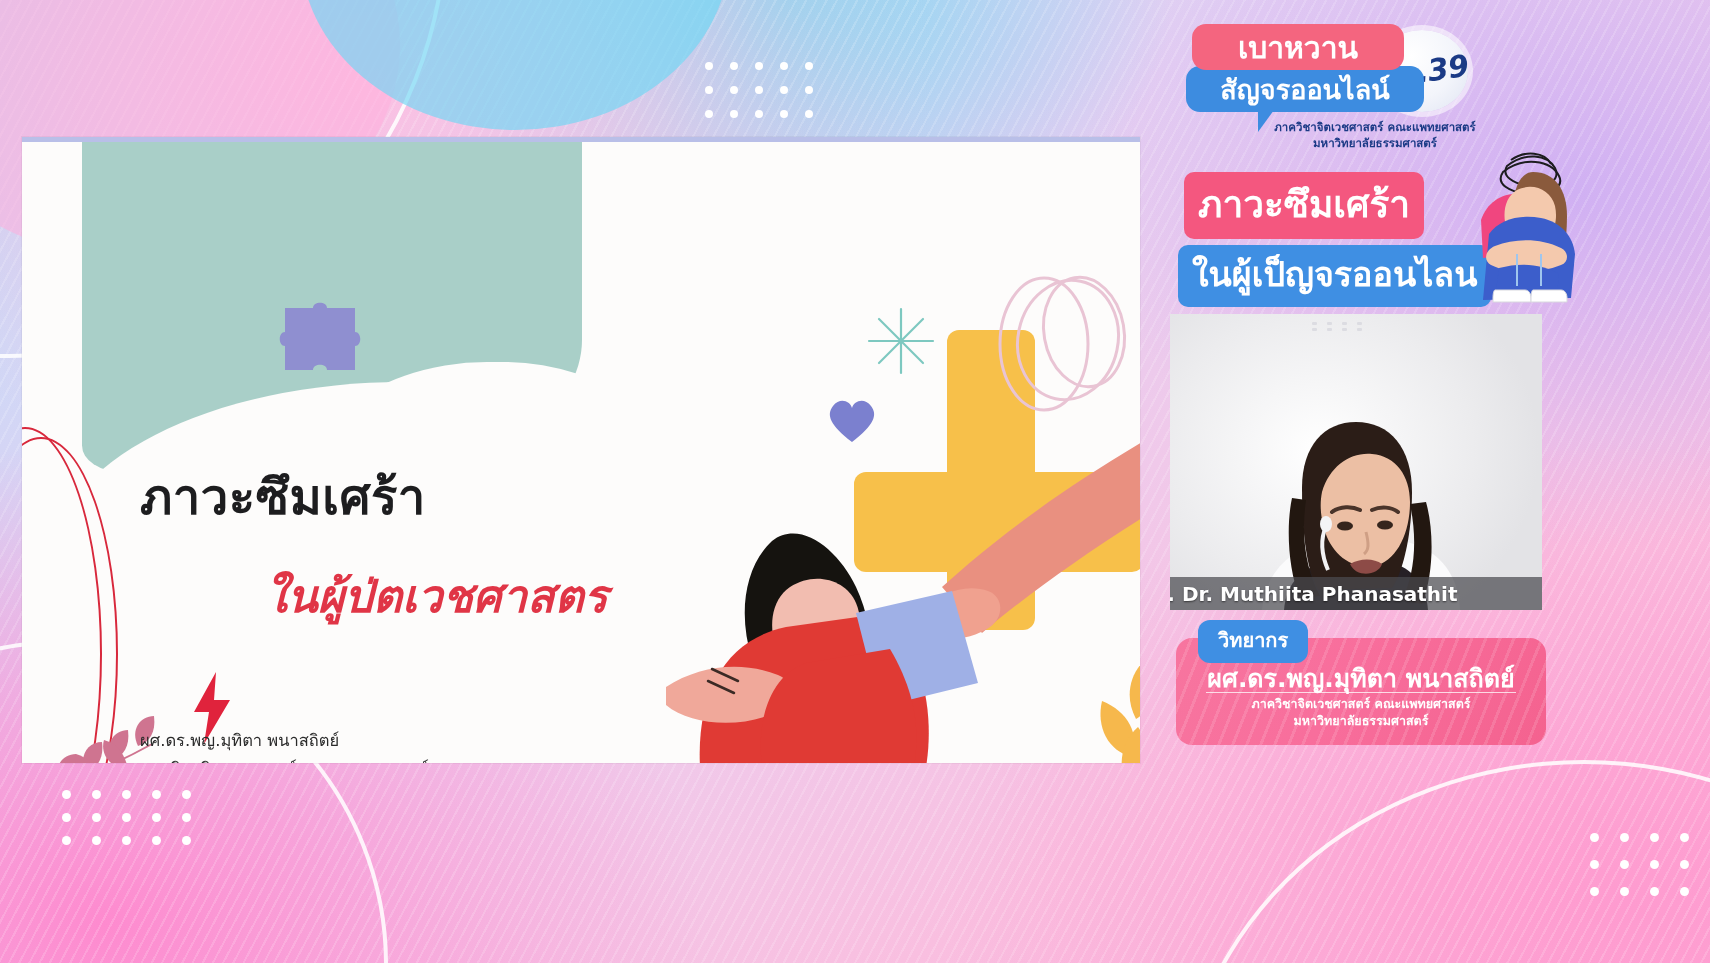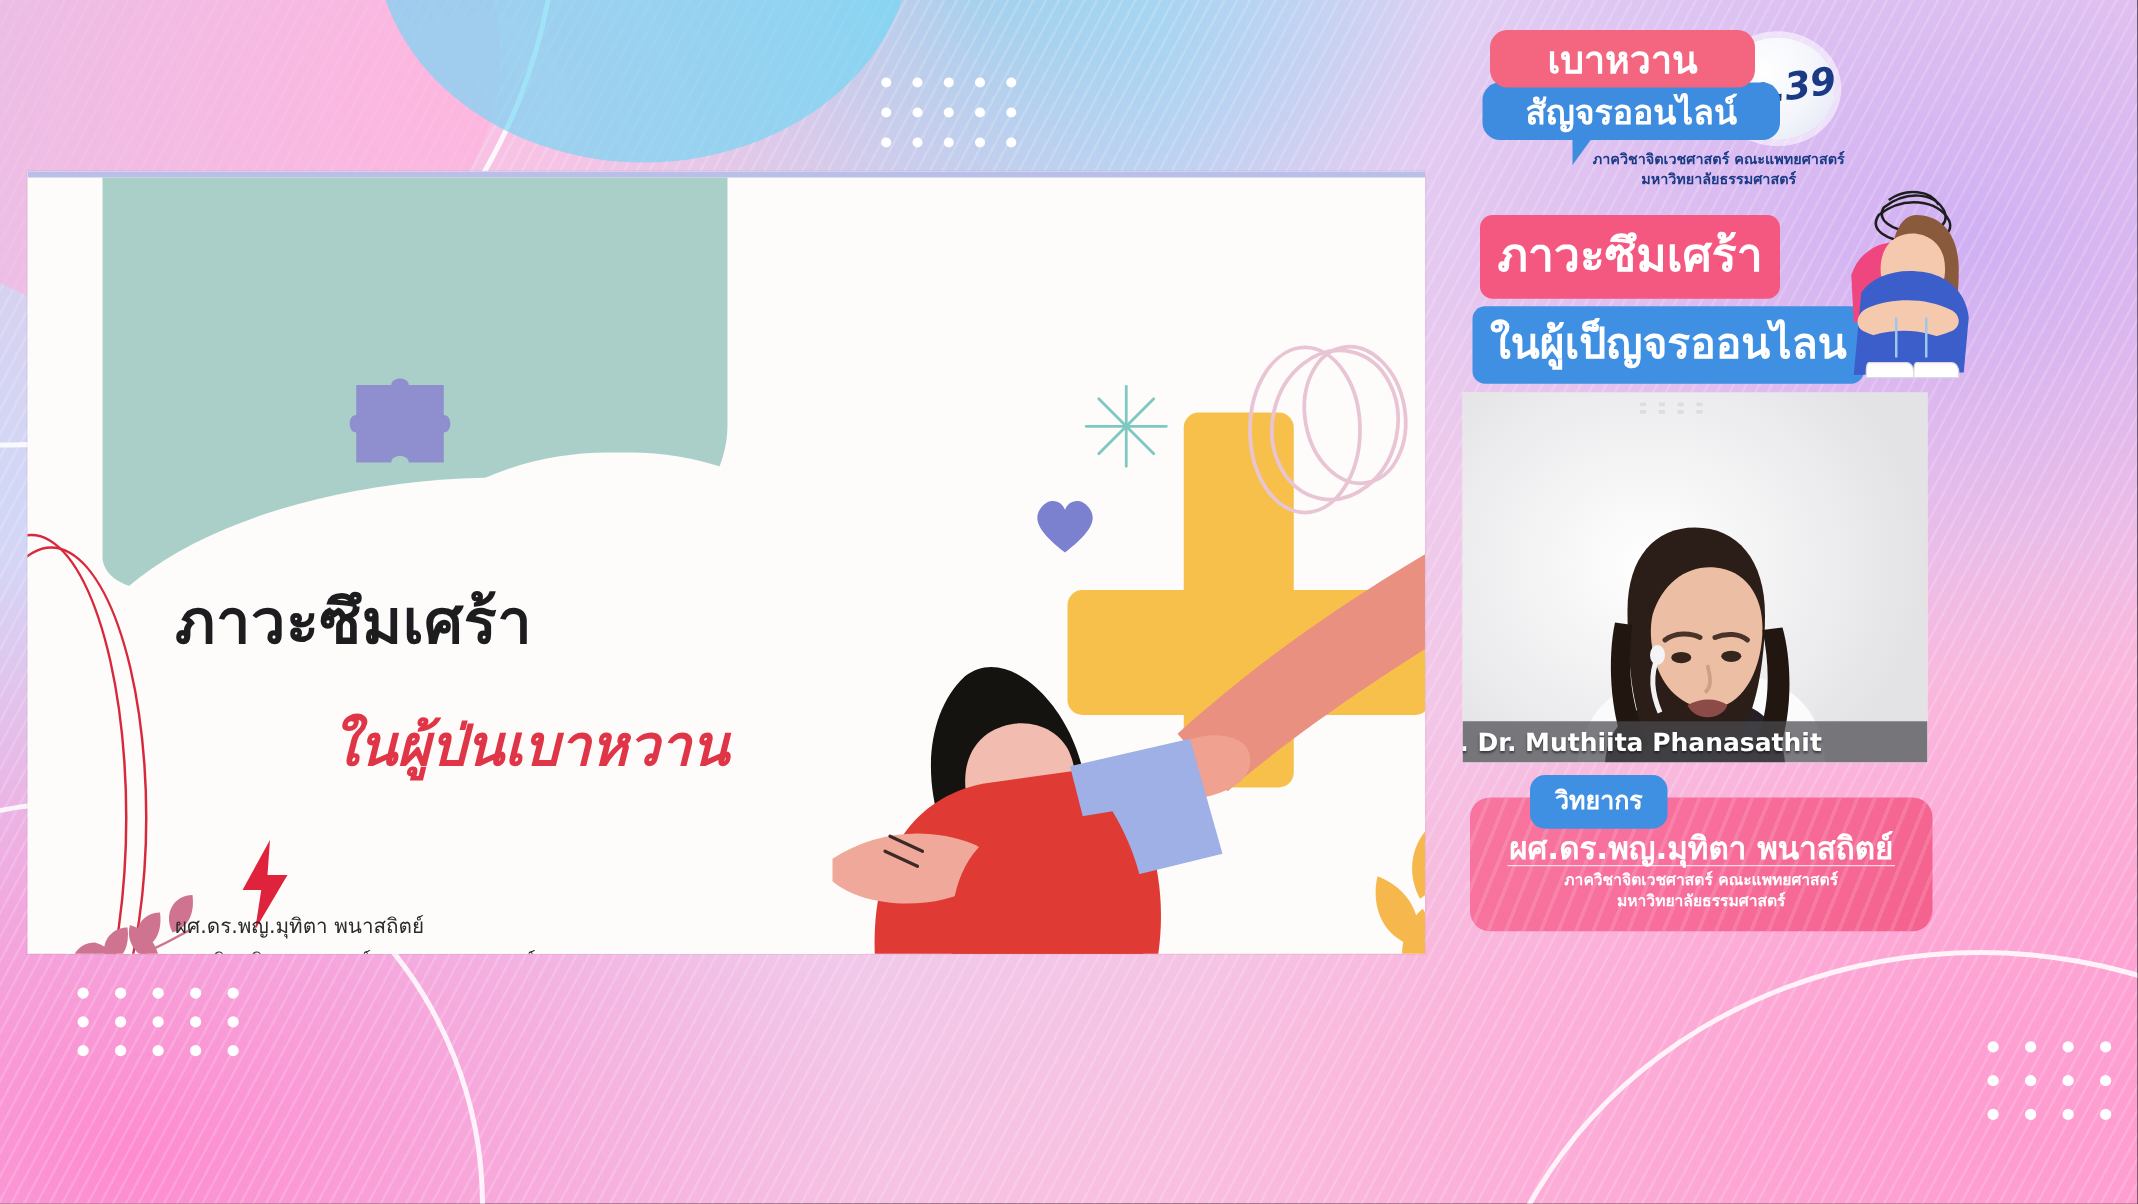--- a/index.html
+++ b/index.html
@@ -132,21 +132,20 @@
     overflow:hidden;
   }
   .sp-card:after{
     content:"";position:absolute;inset:0;
     background:repeating-linear-gradient(112deg, rgba(255,255,255,.13) 0 3px, rgba(255,255,255,0) 3px 13px);
   }
   .sp-tag{
     position:absolute;left:22px;top:0;padding:4px 20px 7px;border-radius:12px;background:#3f8fe3;
     color:#fff;font-size:20px;font-weight:700;z-index:3;white-space:nowrap;
     font-family:"DejaVu Sans","Liberation Sans",sans-serif;
-    margin-left:26px;
   }
   .sp-name{
     position:absolute;left:0;top:38px;width:370px;text-align:center;color:#fff;
     font-size:25px;font-weight:700;z-index:3;white-space:nowrap;
     font-family:"DejaVu Sans","Liberation Sans",sans-serif;
   }
   .sp-rule{position:absolute;left:30px;top:72px;width:310px;height:1px;background:rgba(255,255,255,.75);z-index:3;}
   .sp-dept{
     position:absolute;left:0;top:76px;width:370px;text-align:center;color:#fff;
     font-size:12.5px;font-weight:700;line-height:1.35;z-index:3;
@@ -296,21 +295,21 @@
 
       <path d="M120 330 c-6-52 10-92 44-104 l84 -14 c26 44 30 82 24 118Z" fill="#e03a34"></path>
 
       <g stroke="#3b2a25" stroke-width="2.5" stroke-linecap="round">
         <line x1="70" y1="232" x2="96" y2="244"></line>
         <line x1="66" y1="244" x2="92" y2="256"></line>
       </g>
     </svg>
 
     <div class="slide-title">ภาวะซึมเศร้า</div>
-    <div class="slide-subtitle">ในผู้ป่นเบาหวาน</div>
+    <div class="slide-subtitle">ในผู้ป่ตเวชศาสตร</div>
     <div class="slide-credits">
       <div>ผศ.ดร.พญ.มุทิตา พนาสถิตย์</div>
       <div>ภาควิชาจิตเวชศาสตร์ คณะแพทยศาสตร์</div>
 
     </div>
 
   </div>
 
   <div id="logo">
     <div class="ep-circle">

